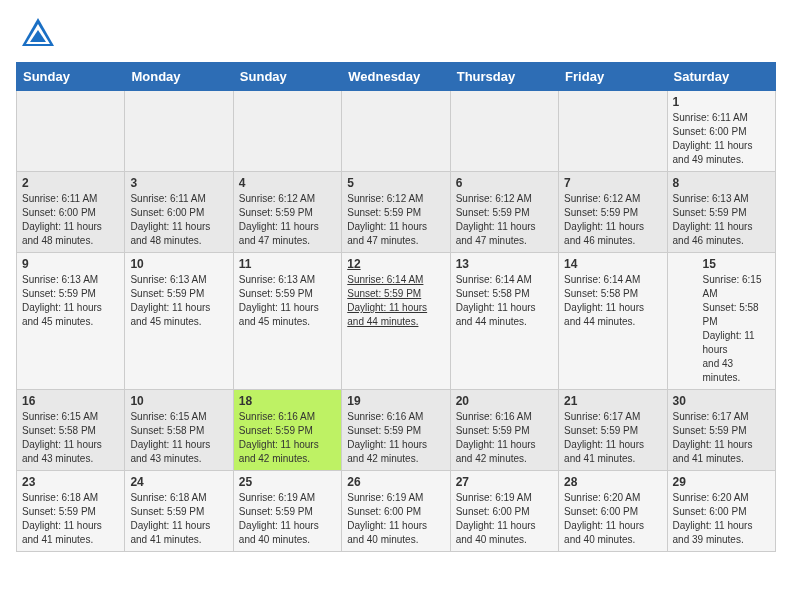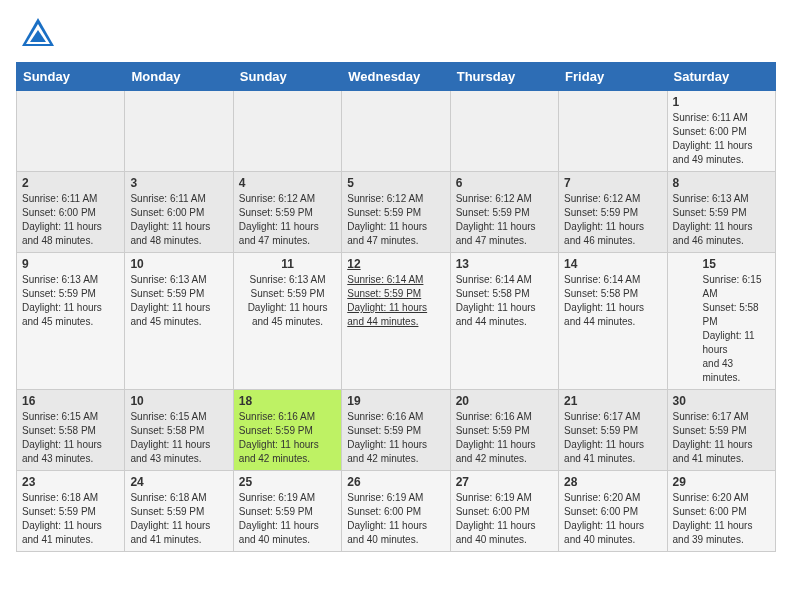--- a/index.html
+++ b/index.html
@@ -206,21 +206,21 @@
 Daylight: 11 hours
 and 45 minutes.</div>
         </td>
         <td style="background: rgb(245, 245, 245);">
           <span class="day-number">10</span>
           <div class="day-info" style="white-space: pre-line;">Sunrise: 6:13 AM
 Sunset: 5:59 PM
 Daylight: 11 hours
 and 45 minutes.</div>
         </td>
-        <td style="background: rgb(245, 245, 245); text-align: center;">
+        <td style="background: rgb(245, 245, 245);">
           <span class="day-number">11</span>
           <div class="day-info" style="white-space: pre-line;">Sunrise: 6:13 AM
 Sunset: 5:59 PM
 Daylight: 11 hours
 and 45 minutes.</div>
         </td>
         <td style="background: rgb(245, 245, 245); text-decoration: underline;">
           <span class="day-number">12</span>
           <div class="day-info" style="white-space: pre-line;">Sunrise: 6:14 AM
 Sunset: 5:59 PM

